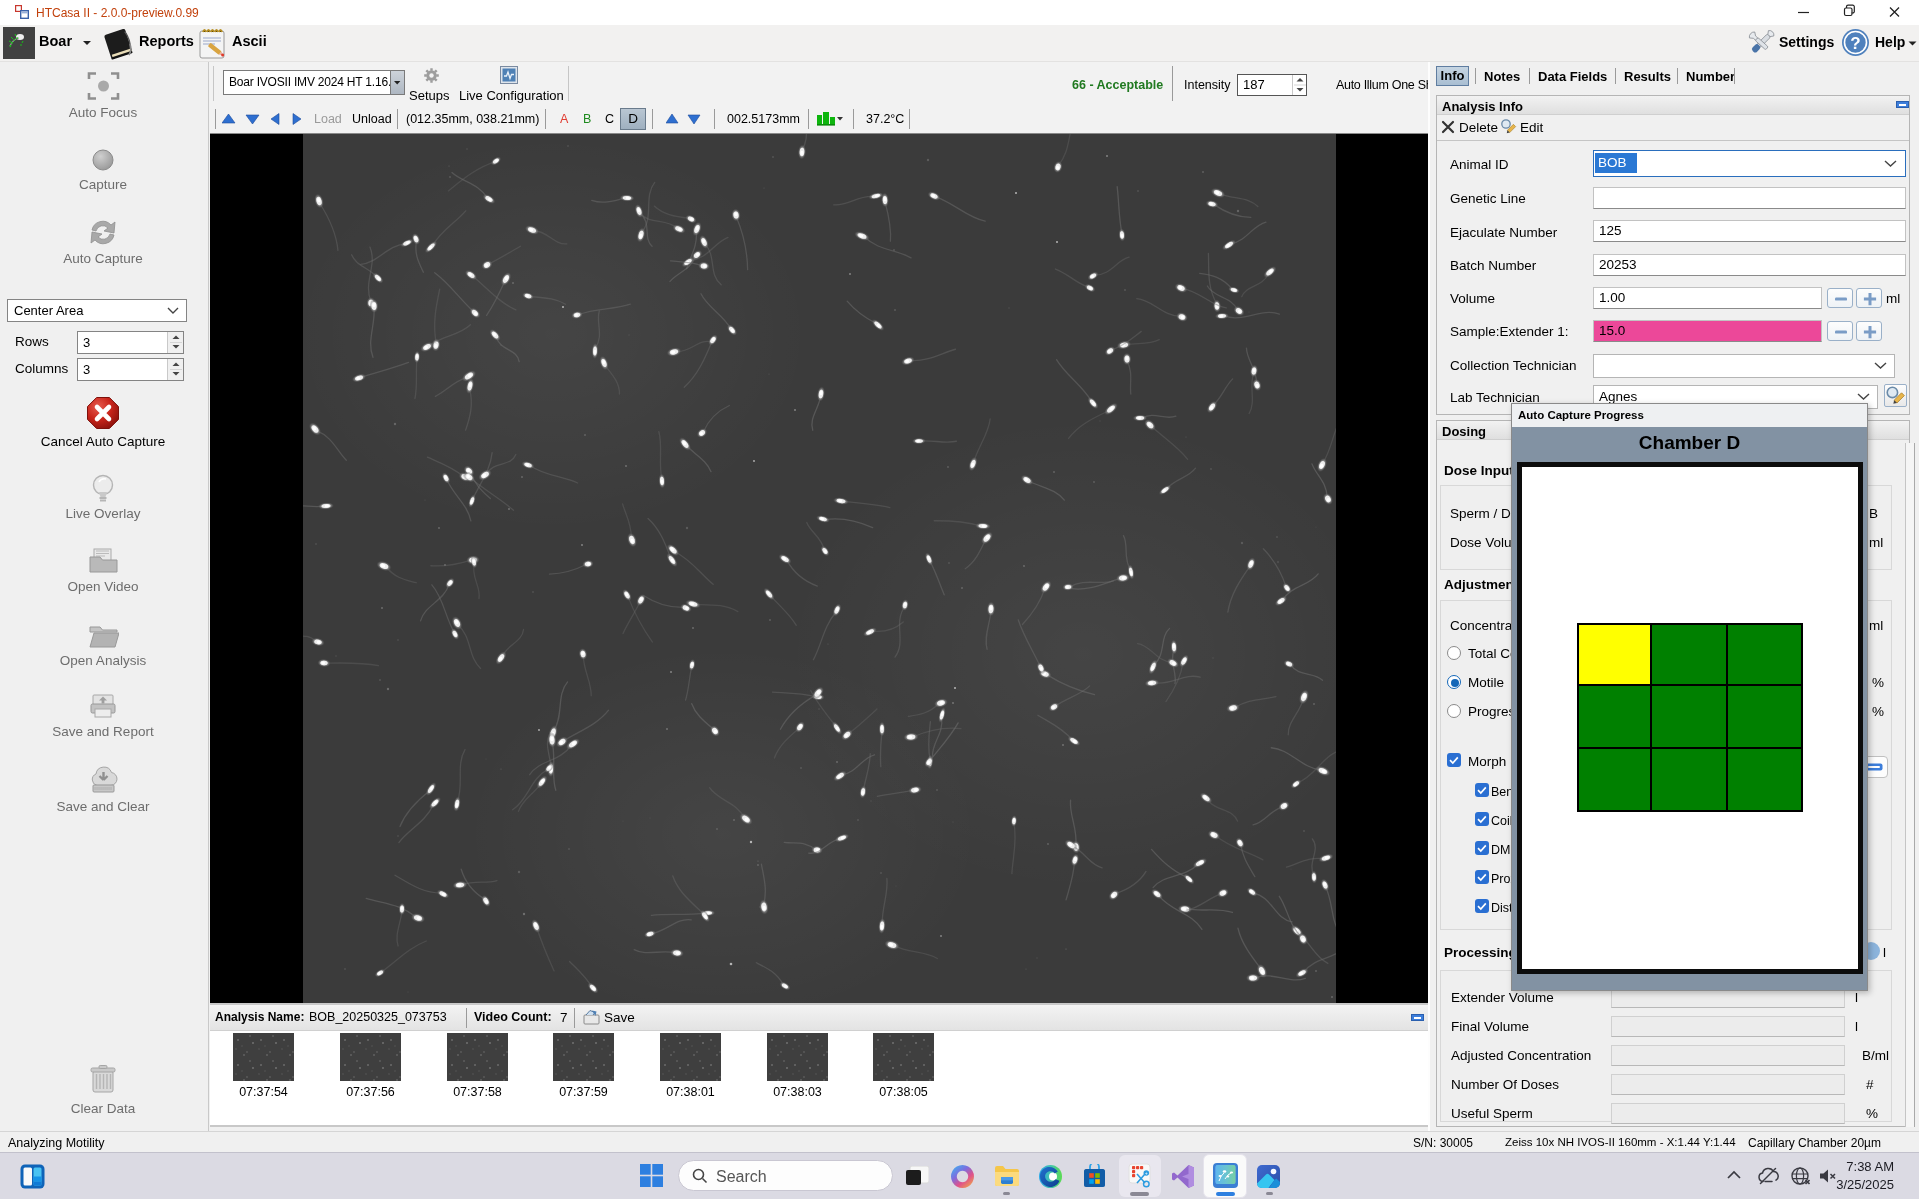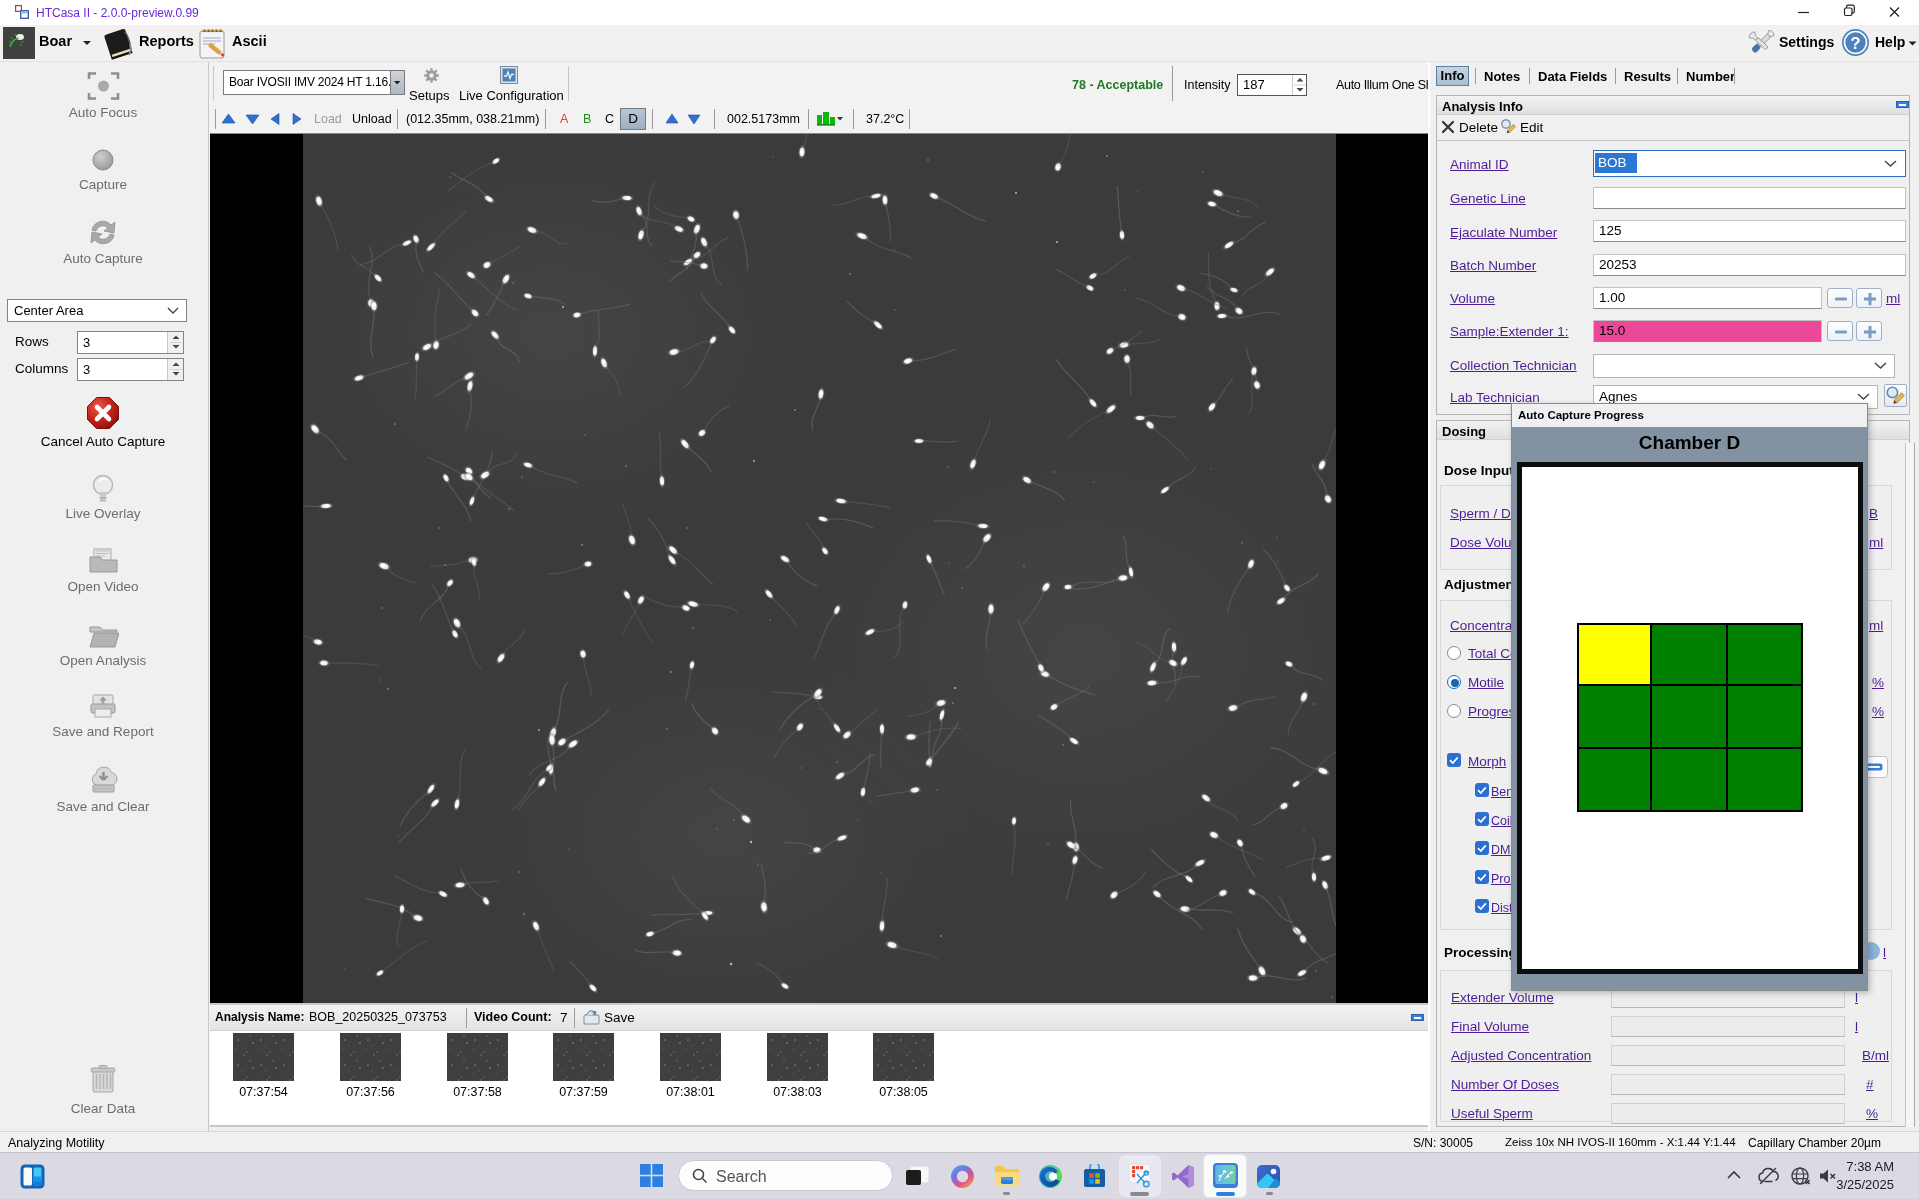--- a/index.html
+++ b/index.html
@@ -1,20 +1,20 @@
 <!DOCTYPE html>
 <html><head><meta charset="utf-8">
 <style>
 * { margin:0; padding:0; box-sizing:border-box; }
 html,body { width:1919px; height:1199px; overflow:hidden; }
 body { font-family:"Liberation Sans", sans-serif; font-size:13px; color:#000; background:#f0f0f0; position:relative; }
 .abs { position:absolute; }
 .b { font-weight:bold; }
 .sep { position:absolute; width:1px; background:#c6c6c6; }
-.lbl { color:#4c1d95;text-decoration:underline; }
+.lbl { color:#000000; }
 .graytxt { color:#6d6d6d; }
 svg { display:block; }
 .thumb { width:61px;height:48px;background-color:#3f3f3f;
  background-image:radial-gradient(circle at 5px 7px, #7a7a7a 0.55px, transparent 0.9px),radial-gradient(circle at 14px 19px, #6f6f6f 0.5px, transparent 0.85px),radial-gradient(circle at 20px 10px, #828282 0.55px, transparent 0.9px),radial-gradient(circle at 3px 16px, #686868 0.45px, transparent 0.8px),radial-gradient(circle at 17px 3px, #757575 0.5px, transparent 0.85px),radial-gradient(circle at 9px 13px, #646464 0.45px, transparent 0.8px),radial-gradient(circle at 11px 22px, #7d7d7d 0.5px, transparent 0.85px);
  background-size:23px 25px; }
 .tt { top:1085px; width:61px; text-align:center; font-size:12.5px; }
 .radio { width:14px;height:14px;border-radius:50%;background:#fff;border:1px solid #8a8a8a; }
 .radio.on { border-color:#1467b8; }
 .cb { width:14px;height:14px;border-radius:3px;background:#2a6fd2;position:absolute; }
 .pm { width:26px;height:20px;background:linear-gradient(#fdfdfd,#eef2f6);border:1px solid #9ab0c8;border-radius:3px; }
@@ -25,21 +25,21 @@
 <div class="abs" style="left:0;top:0;width:1919px;height:25px;background:#ffffff;"></div>
 <div class="abs" style="left:14px;top:4px;width:17px;height:17px;">
 <svg width="17" height="17" viewBox="0 0 17 17">
       <rect x="1" y="1" width="7" height="7" fill="#c8372d"></rect>
       <rect x="2.2" y="2.2" width="4.6" height="4.6" fill="#fff"></rect>
       <rect x="6" y="6" width="9" height="9" fill="#3b62a9"></rect>
       <rect x="7.4" y="7.4" width="6.2" height="6.2" fill="#fff"></rect>
       <rect x="7.4" y="7.4" width="6.2" height="2" fill="#9ab0d6"></rect>
     </svg>
 </div>
-<div class="abs" style="left:36px;top:6px;font-size:12px;color:#6d28d9;">HTCasa II - 2.0.0-preview.0.99</div>
+<div class="abs" style="left:36px;top:6px;font-size:12px;color:#c2410c;">HTCasa II - 2.0.0-preview.0.99</div>
 <svg class="abs" style="left:1793px;top:0px;" width="120" height="25" viewBox="0 0 120 25">
 <path d="M5 12.5 h11" stroke="#222" stroke-width="1.2"></path>
 <rect x="51.5" y="8" width="7.5" height="7.5" fill="none" stroke="#222" stroke-width="1.2" rx="1.5"></rect>
 <path d="M53.5 8 v-1.2 a1.6 1.6 0 0 1 1.6 -1.6 h4.6 a1.6 1.6 0 0 1 1.6 1.6 v4.6 a1.6 1.6 0 0 1 -1.6 1.6 h-1.2" fill="none" stroke="#222" stroke-width="1.2"></path>
 <path d="M97 7.5 l9 9 M106 7.5 l-9 9" stroke="#222" stroke-width="1.3"></path>
 </svg>
 
 <div class="abs" style="left:0;top:25px;width:1919px;height:37px;background:#f2f1f0;border-bottom:1px solid #e3e2e1;"></div>
 <div class="abs" id="boar-icon" style="left:3px;top:27px;width:32px;height:32px;background:#3f3f3f;">
 <svg width="32" height="32" viewBox="0 0 32 32">
@@ -238,21 +238,21 @@
 <circle cx="8.5" cy="8.5" r="2.2" fill="#f2f2f2"></circle>
   </svg>
 <div class="abs" style="left:409px;top:88px;font-size:13px;">Setups</div>
 <svg class="abs" style="left:500px;top:66px;" width="18" height="18" viewBox="0 0 18 18">
 <rect x="0.5" y="0.5" width="17" height="17" fill="#dfe5ec" stroke="#7a8aa0"></rect>
     <rect x="2.5" y="2.5" width="13" height="13" fill="#4f81b5"></rect>
     <path d="M4 10 h2.5 l1.5 -4 l2 6.5 l1.5 -4 h2.5" stroke="#eaf2fa" stroke-width="1.3" fill="none"></path>
   </svg>
 <div class="abs" style="left:459px;top:88px;font-size:13px;">Live Configuration</div>
 <div class="sep" style="left:568px;top:66px;height:35px;"></div>
-<div class="abs b" style="left:1072px;top:78px;font-size:12.5px;color:#217a21;">78 - Acceptable</div>
+<div class="abs b" style="left:1072px;top:78px;font-size:12.5px;color:#217a21;">66 - Acceptable</div>
 <div class="sep" style="left:1172px;top:66px;height:35px;background:#9a9a9a;"></div>
 <div class="abs" style="left:1184px;top:78px;font-size:12.5px;">Intensity</div>
 <div class="abs" style="left:1237px;top:74px;width:70px;height:22px;background:#fff;border:1px solid #555;font-size:13px;line-height:20px;padding-left:5px;">187</div>
 <div class="abs" style="left:1292px;top:75px;width:14px;height:20px;border-left:1px solid #c9c9c9;">
 <svg width="14" height="20">
       <path d="M3.5 6.5 l3.5 -3.5 l3.5 3.5 z" fill="#444"></path>
       <path d="M3.5 13 l3.5 3.5 l3.5 -3.5 z" fill="#444"></path>
       <path d="M1 10 h12" stroke="#d5d5d5" stroke-width="1"></path>
     </svg>
   </div>

